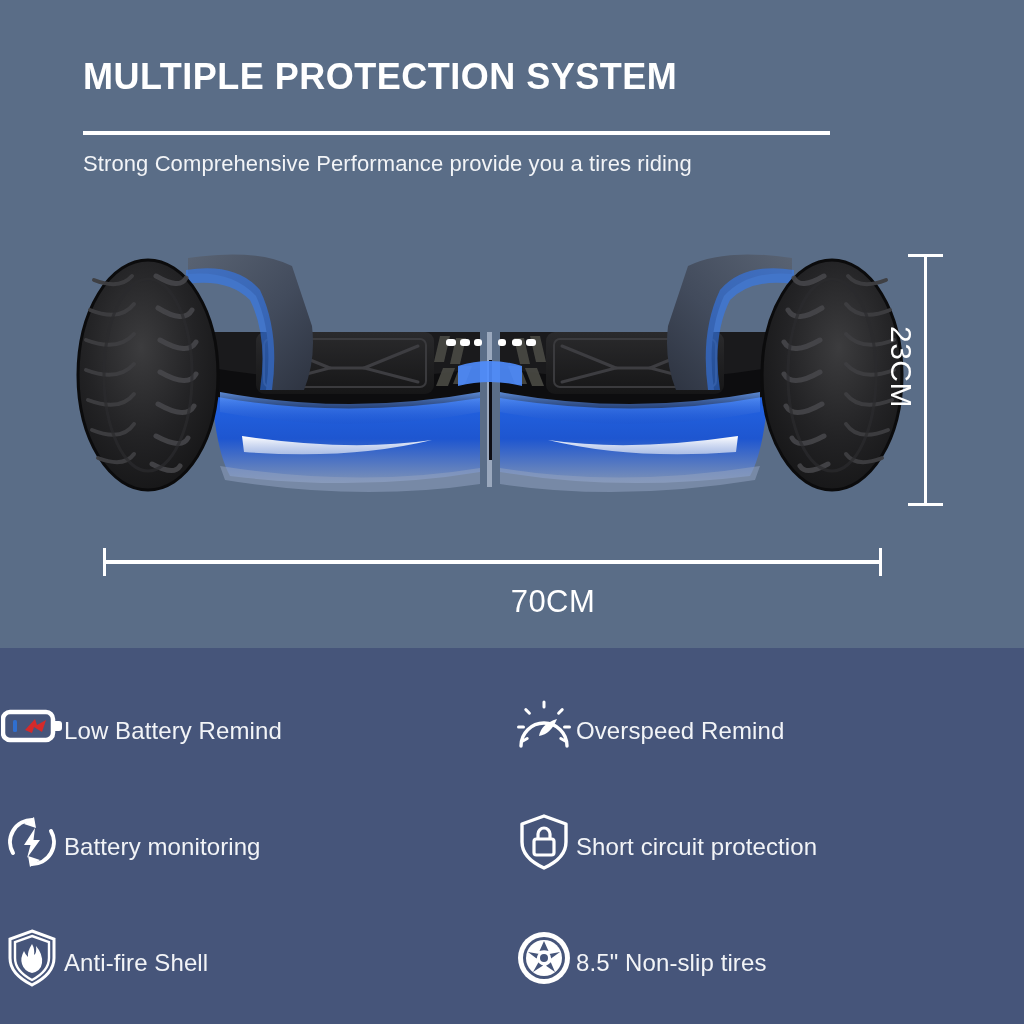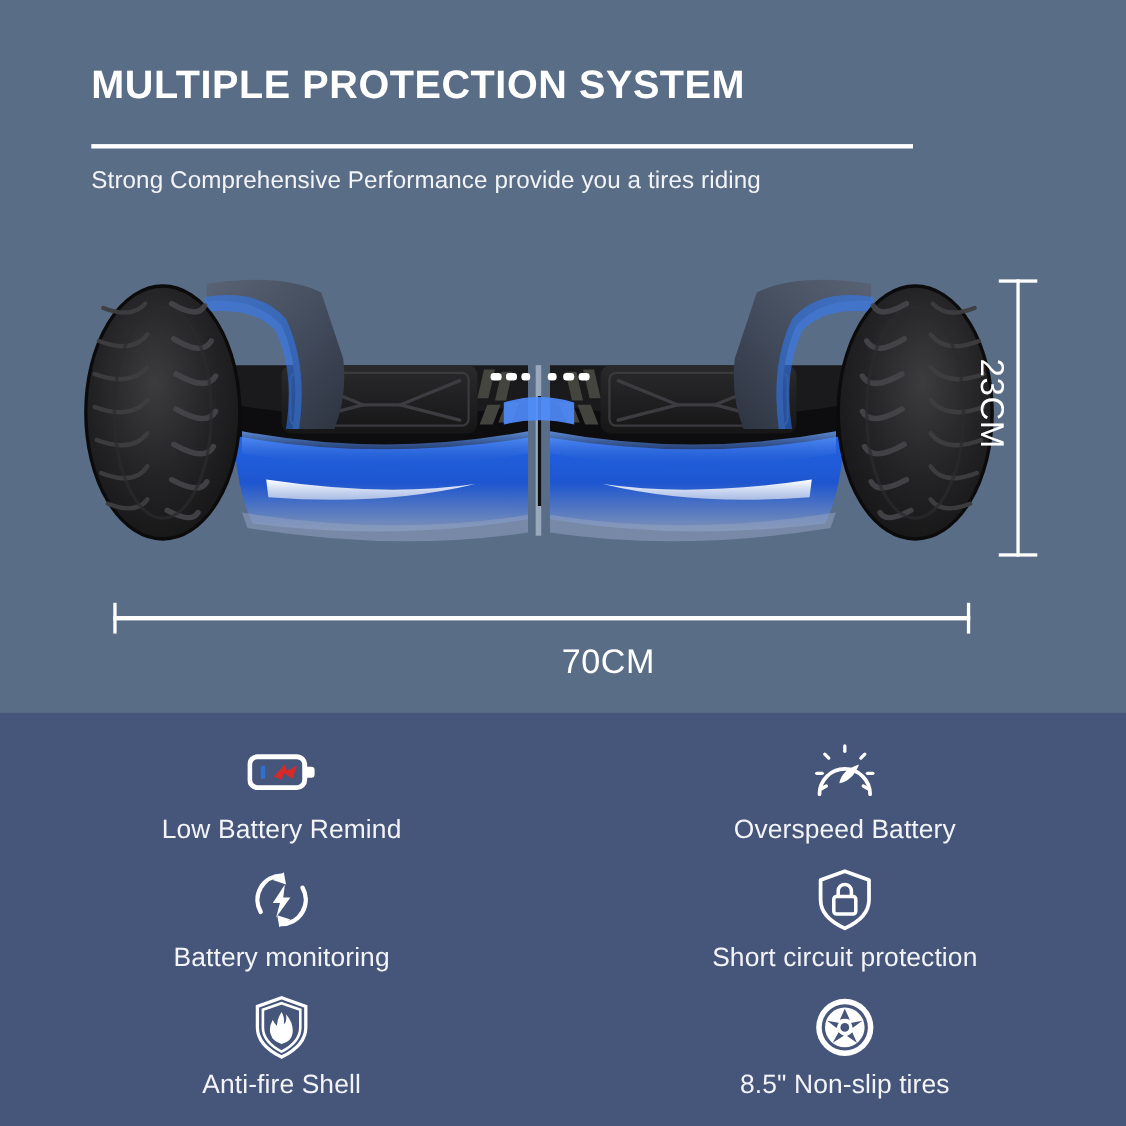--- a/index.html
+++ b/index.html
@@ -134,21 +134,20 @@
   .features {
     position: absolute;
     left: 0; top: 664px;
     width: 1024px; height: 348px;
     display: grid;
     grid-template-columns: 1fr 1fr;
     grid-template-rows: 1fr 1fr 1fr;
   }
   .feature {
     display: flex;
-    flex-direction: column;
     align-items: center;
     justify-content: flex-start;
     padding-top: 8px;
   }
   .feature-icon {
     width: 64px; height: 60px;
     display: flex;
     align-items: center;
     justify-content: center;
   }
@@ -375,21 +374,21 @@
             <path d="M10.8 9.6 l3.6 3.6"></path>
             <path d="M47.2 9.6 l-3.6 3.6"></path>
             <path d="M3.5 27 h5"></path>
             <path d="M54.5 27 h-5"></path>
             <path d="M7.8 41 l4.4 -2.5"></path>
             <path d="M50.2 41 l-4.4 -2.5"></path>
           </g>
           <path d="M24 36 Q26 24 42 19 Q36 34 24 36 Z" fill="#ffffff"></path>
         </svg>
       </div>
-      <div class="feature-label">Overspeed Battery</div>
+      <div class="feature-label">Overspeed Remind</div>
     </div>
 
     <div class="feature">
       <div class="feature-icon">
         <svg width="56" height="56" viewBox="0 0 56 56">
           <path d="M28 6 A22 22 0 0 0 9 39" fill="none" stroke="#ffffff" stroke-width="4" stroke-linecap="round"></path>
           <path d="M28 50 A22 22 0 0 0 47 17" fill="none" stroke="#ffffff" stroke-width="4" stroke-linecap="round"></path>
           <path d="M20 10 L30 3 L32 14 Z" fill="#ffffff"></path>
           <path d="M36 46 L26 53 L24 42 Z" fill="#ffffff"></path>
           <path d="M31 14 L20 31 L26.5 31 L23 44 L36 26 L29.5 26 Z" fill="#ffffff"></path>

